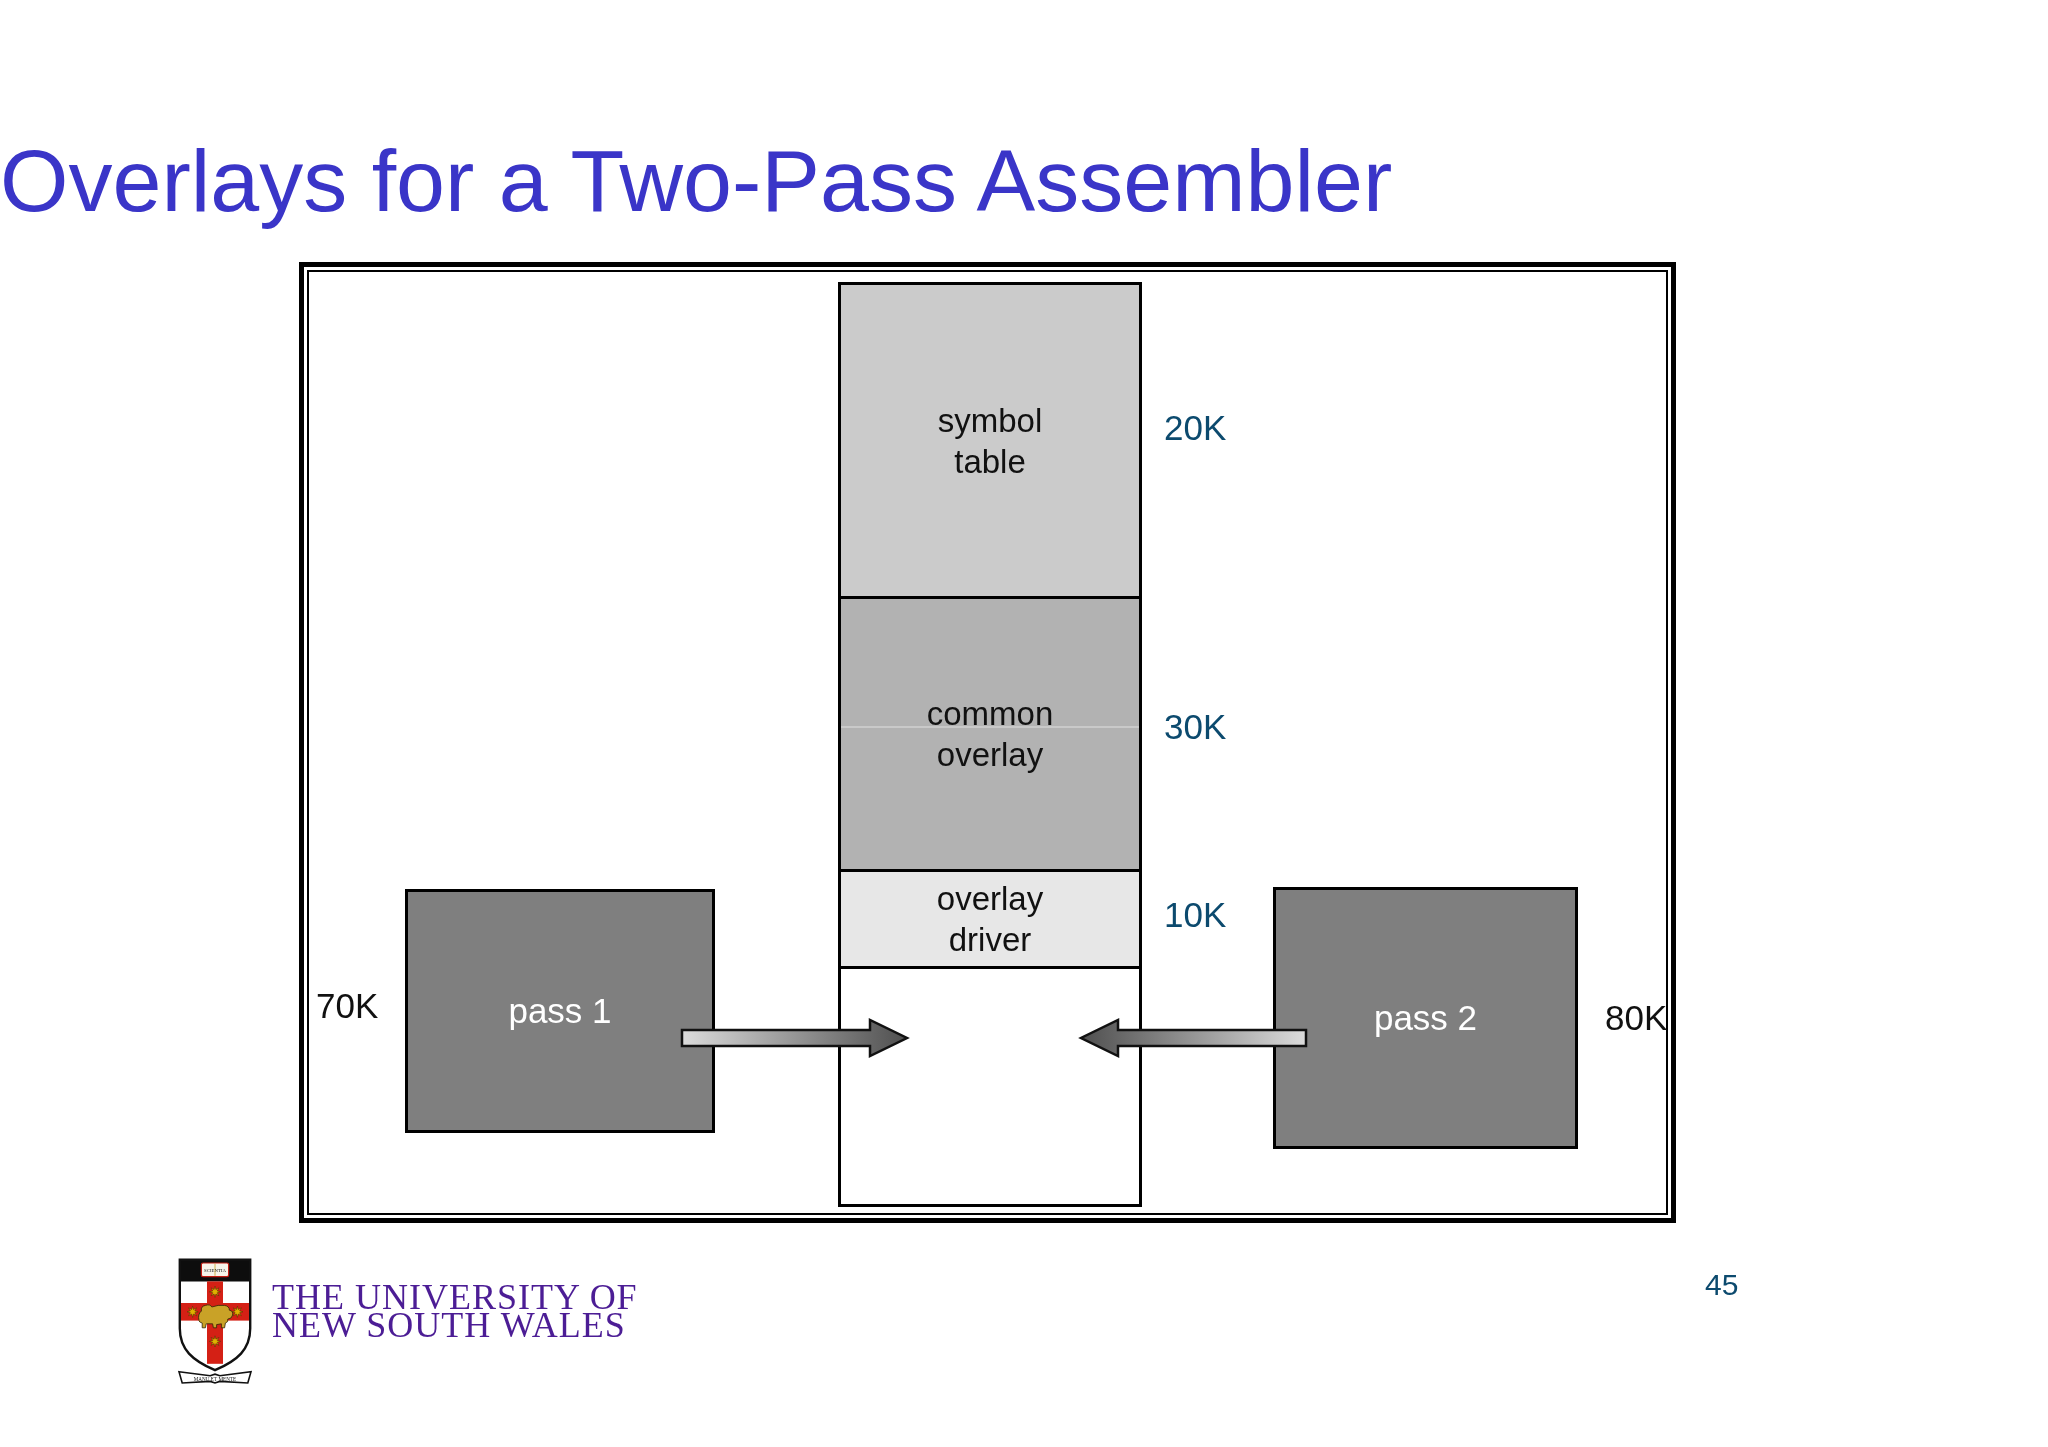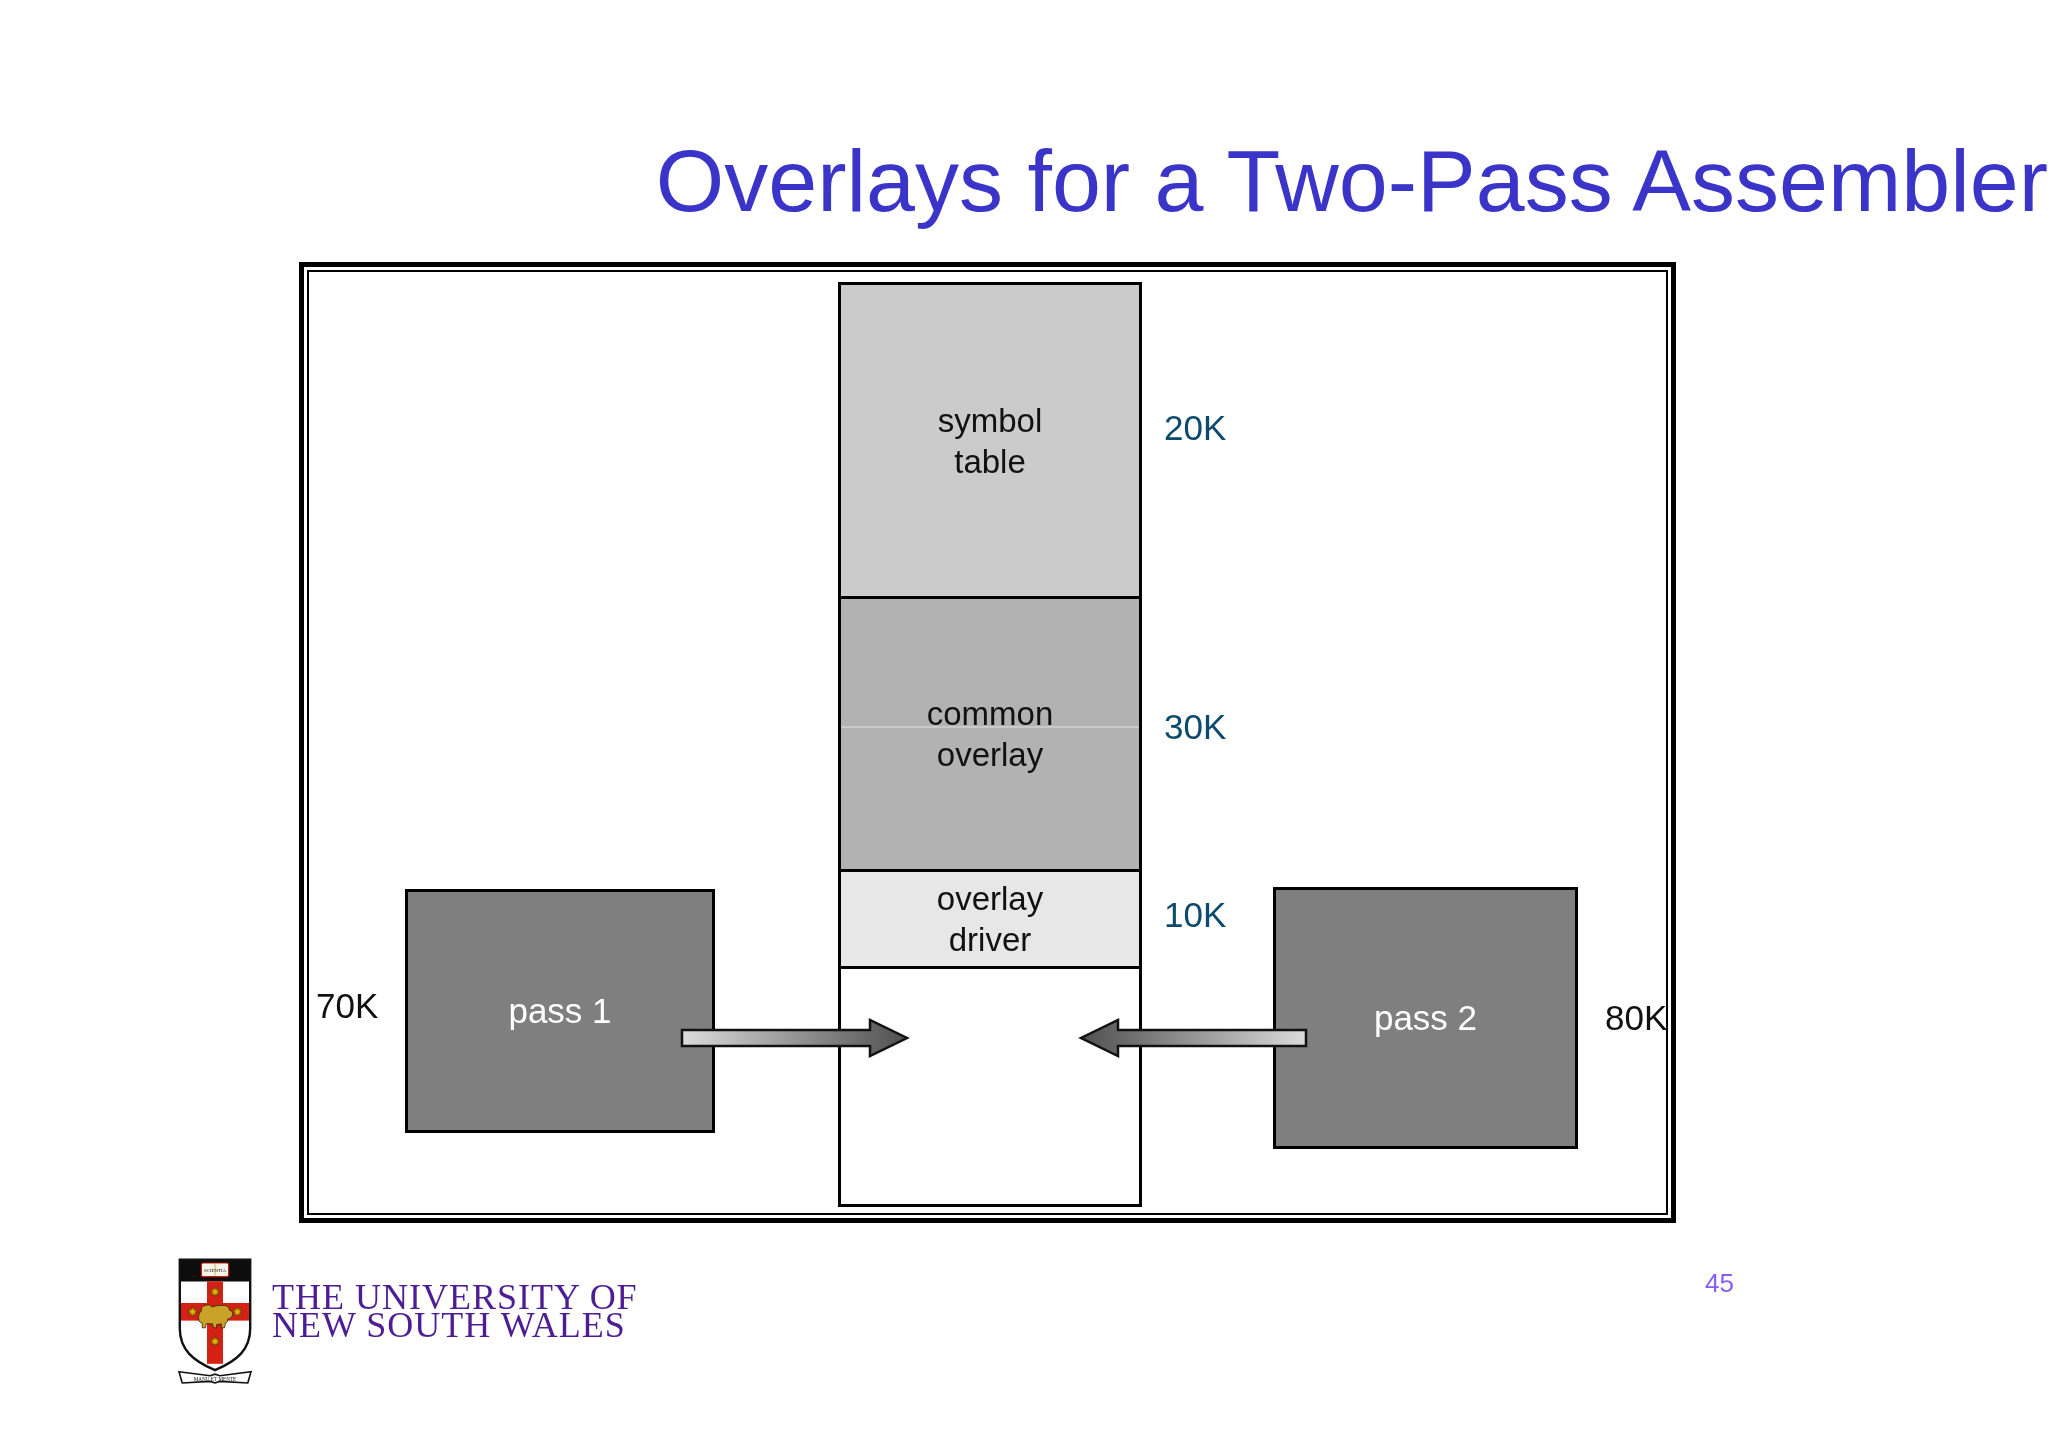--- a/index.html
+++ b/index.html
@@ -2,21 +2,21 @@
 <html><head>
 <meta charset="utf-8">
 <style>
   html,body{margin:0;padding:0;}
   body{
     width:2048px;height:1447px;position:relative;overflow:hidden;
     background:#ffffff;font-family:"Liberation Sans",sans-serif;
   }
   .slide-title{
     position:absolute;top:130px;left:0;width:2048px;
-    text-align:right;font-size:88px;line-height:1.15;
+    text-align:left;font-size:88px;line-height:1.15;
     color:#3a35c8;font-weight:400;letter-spacing:0px;white-space:nowrap;
   }
   
   .frame{
     position:absolute;left:299px;top:262px;width:1377px;height:961px;
     border:5px solid #000;box-sizing:border-box;background:#fff;
   }
   .frame-inner-line{
     position:absolute;inset:3px;border:2px solid #000;pointer-events:none;
   }
@@ -69,21 +69,21 @@
   .arrow-left{left:680px;top:1016px;}
   .arrow-right{left:1078px;top:1016px;}
   
   .logo-svg{position:absolute;left:174px;top:1255px;width:82px;height:136px;}
   .institution{
     position:absolute;left:272px;top:1283px;
     font-family:"Liberation Serif",serif;color:#4c1d95;
     font-size:36px;line-height:28px;letter-spacing:1px;white-space:pre-line;
   }
   .page-number{
-    position:absolute;left:1705px;top:1268px;font-size:26px;color:#8b5cf6;
+    position:absolute;left:1705px;top:1268px;font-size:30px;color:#0c4a6e;
   }
 </style>
 </head>
 <body>
 
 <div class="slide-title">Overlays for a Two-Pass Assembler</div>
 
 <div class="frame">
   <div class="frame-inner-line"></div>
 </div>

